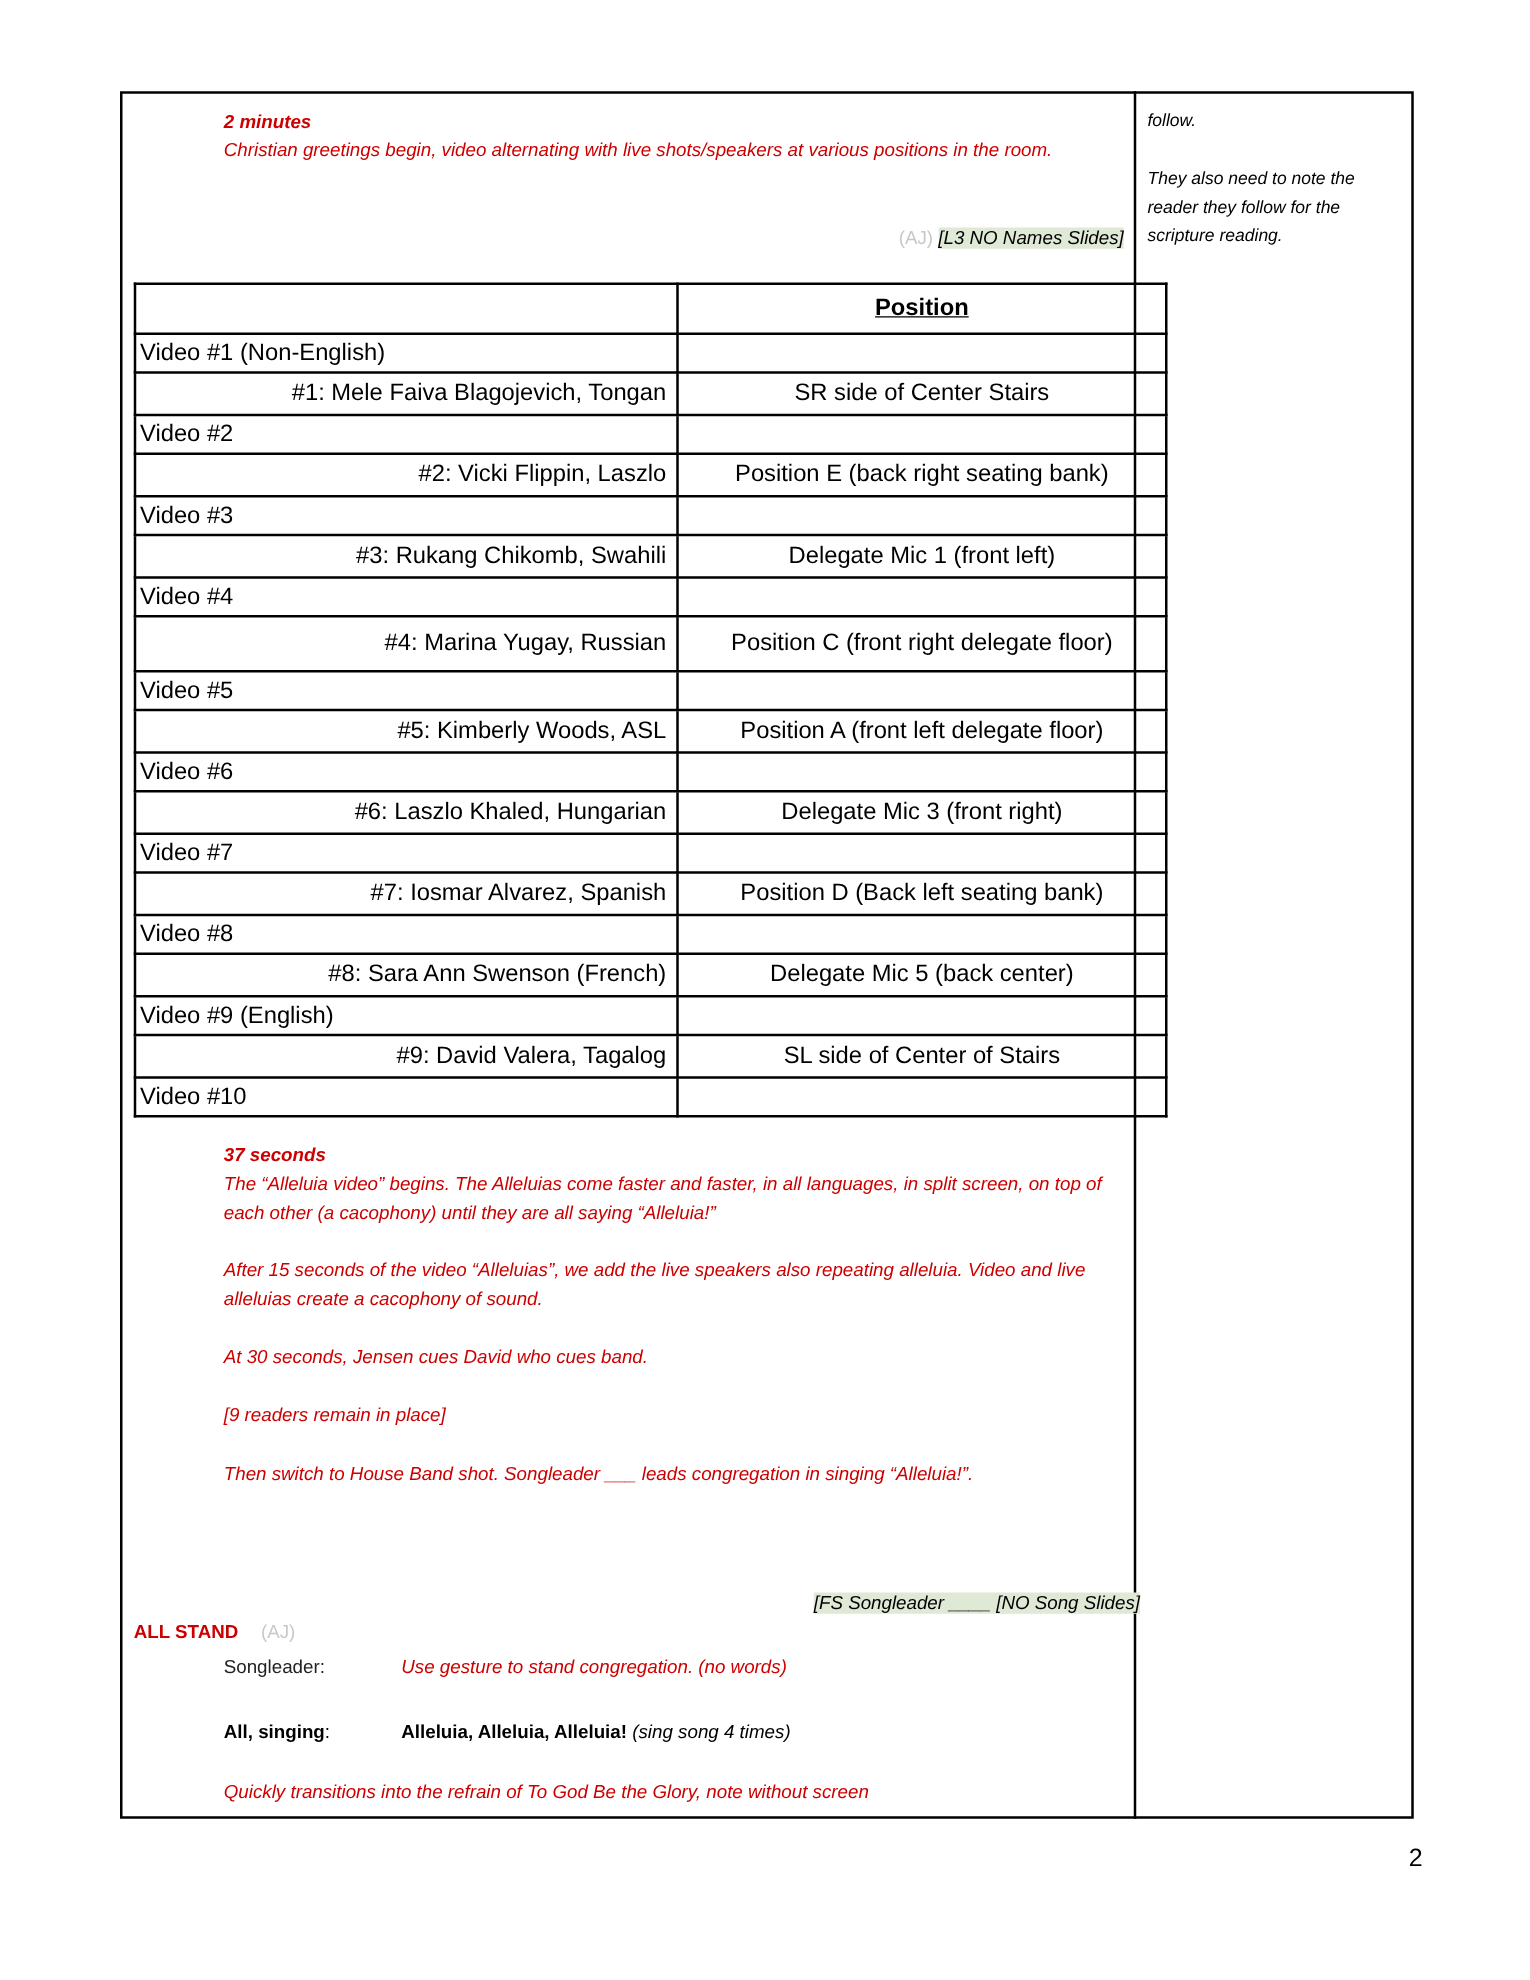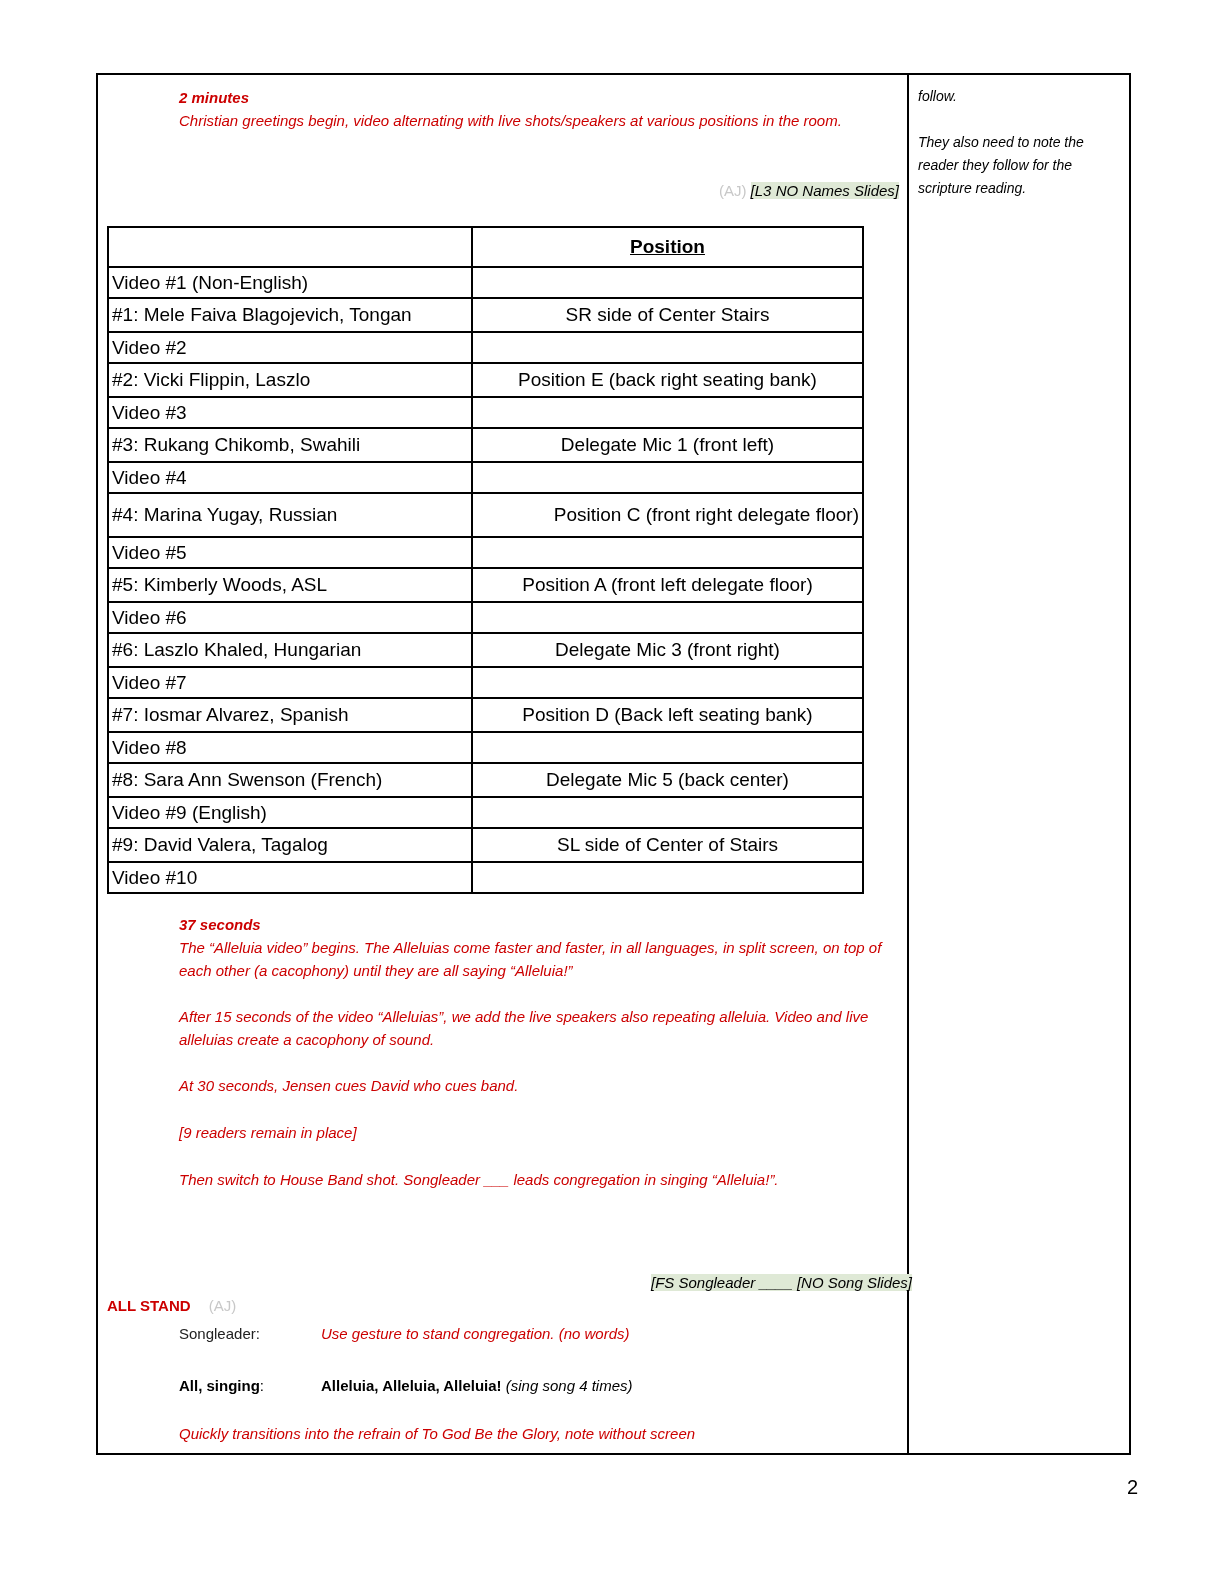--- a/index.html
+++ b/index.html
@@ -8,24 +8,24 @@
   .divider { position:absolute; left:907px; top:73px; width:2px; height:1382px; background:#000; }
   .red { color:#cc0000; }
   .it { font-style:italic; }
   .b { font-weight:bold; }
   .txt { position:absolute; font-size:15px; line-height:23px; }
   .gray { color:#c8c8c8; font-style:normal; }
   .hl { background:#dfe9d6;font-style:italic; }
   .sidenote { position:absolute; left:918px; top:85px; width:210px; font-size:14px; line-height:23px; font-style:italic; }
   table.roster { position:absolute; left:107px; top:226px; border-collapse:collapse; font-size:19px; }
   table.roster td { border:2px solid #000; height:28px; padding:0 3px; box-sizing:border-box; white-space:nowrap; }
-  table.roster td.c1 { width:364px; }
+  table.roster td.c1 { width:434px; }
   table.roster td.c2 { width:391px; text-align:center; }
   table.roster tr.hdr td { height:40px; }
-  table.roster td.right { padding-right:8px; }
+  table.roster td.right { text-align:right; padding-right:8px; }
   .pos-head { font-weight:bold; text-decoration:underline; }
   .pagenum { position:absolute; left:1127px; top:1476px; font-size:20px; }
 </style>
 </head>
 <body>
 
 <div class="frame"></div>
 <div class="divider"></div>
 
 <div class="txt red it" style="left:179px;top:86px;width:700px;">
@@ -73,21 +73,21 @@
       <tr style="height: 34px;">
         <td class="c1 right" style="height: 34px;">#3: Rukang Chikomb, Swahili</td>
         <td class="c2" style="height: 34px;">Delegate Mic 1 (front left)</td>
       </tr>
       <tr>
         <td class="c1" style="height: 31px;">Video #4</td>
         <td class="c2" style="height: 31px;"></td>
       </tr>
       <tr style="height: 34px;">
         <td class="c1 right" style="height: 34px;">#4: Marina Yugay,  Russian</td>
-        <td class="c2" style="height: 44px; text-align: right;">Position C (front right delegate floor)</td>
+        <td class="c2" style="height: 44px;">Position C (front right delegate floor)</td>
       </tr>
       <tr>
         <td class="c1" style="height: 31px;">Video #5</td>
         <td class="c2" style="height: 31px;"></td>
       </tr>
       <tr style="height: 34px;">
         <td class="c1 right" style="height: 34px;">#5: Kimberly Woods, ASL</td>
         <td class="c2" style="height: 34px;">Position A (front left delegate floor)</td>
       </tr>
       <tr>

